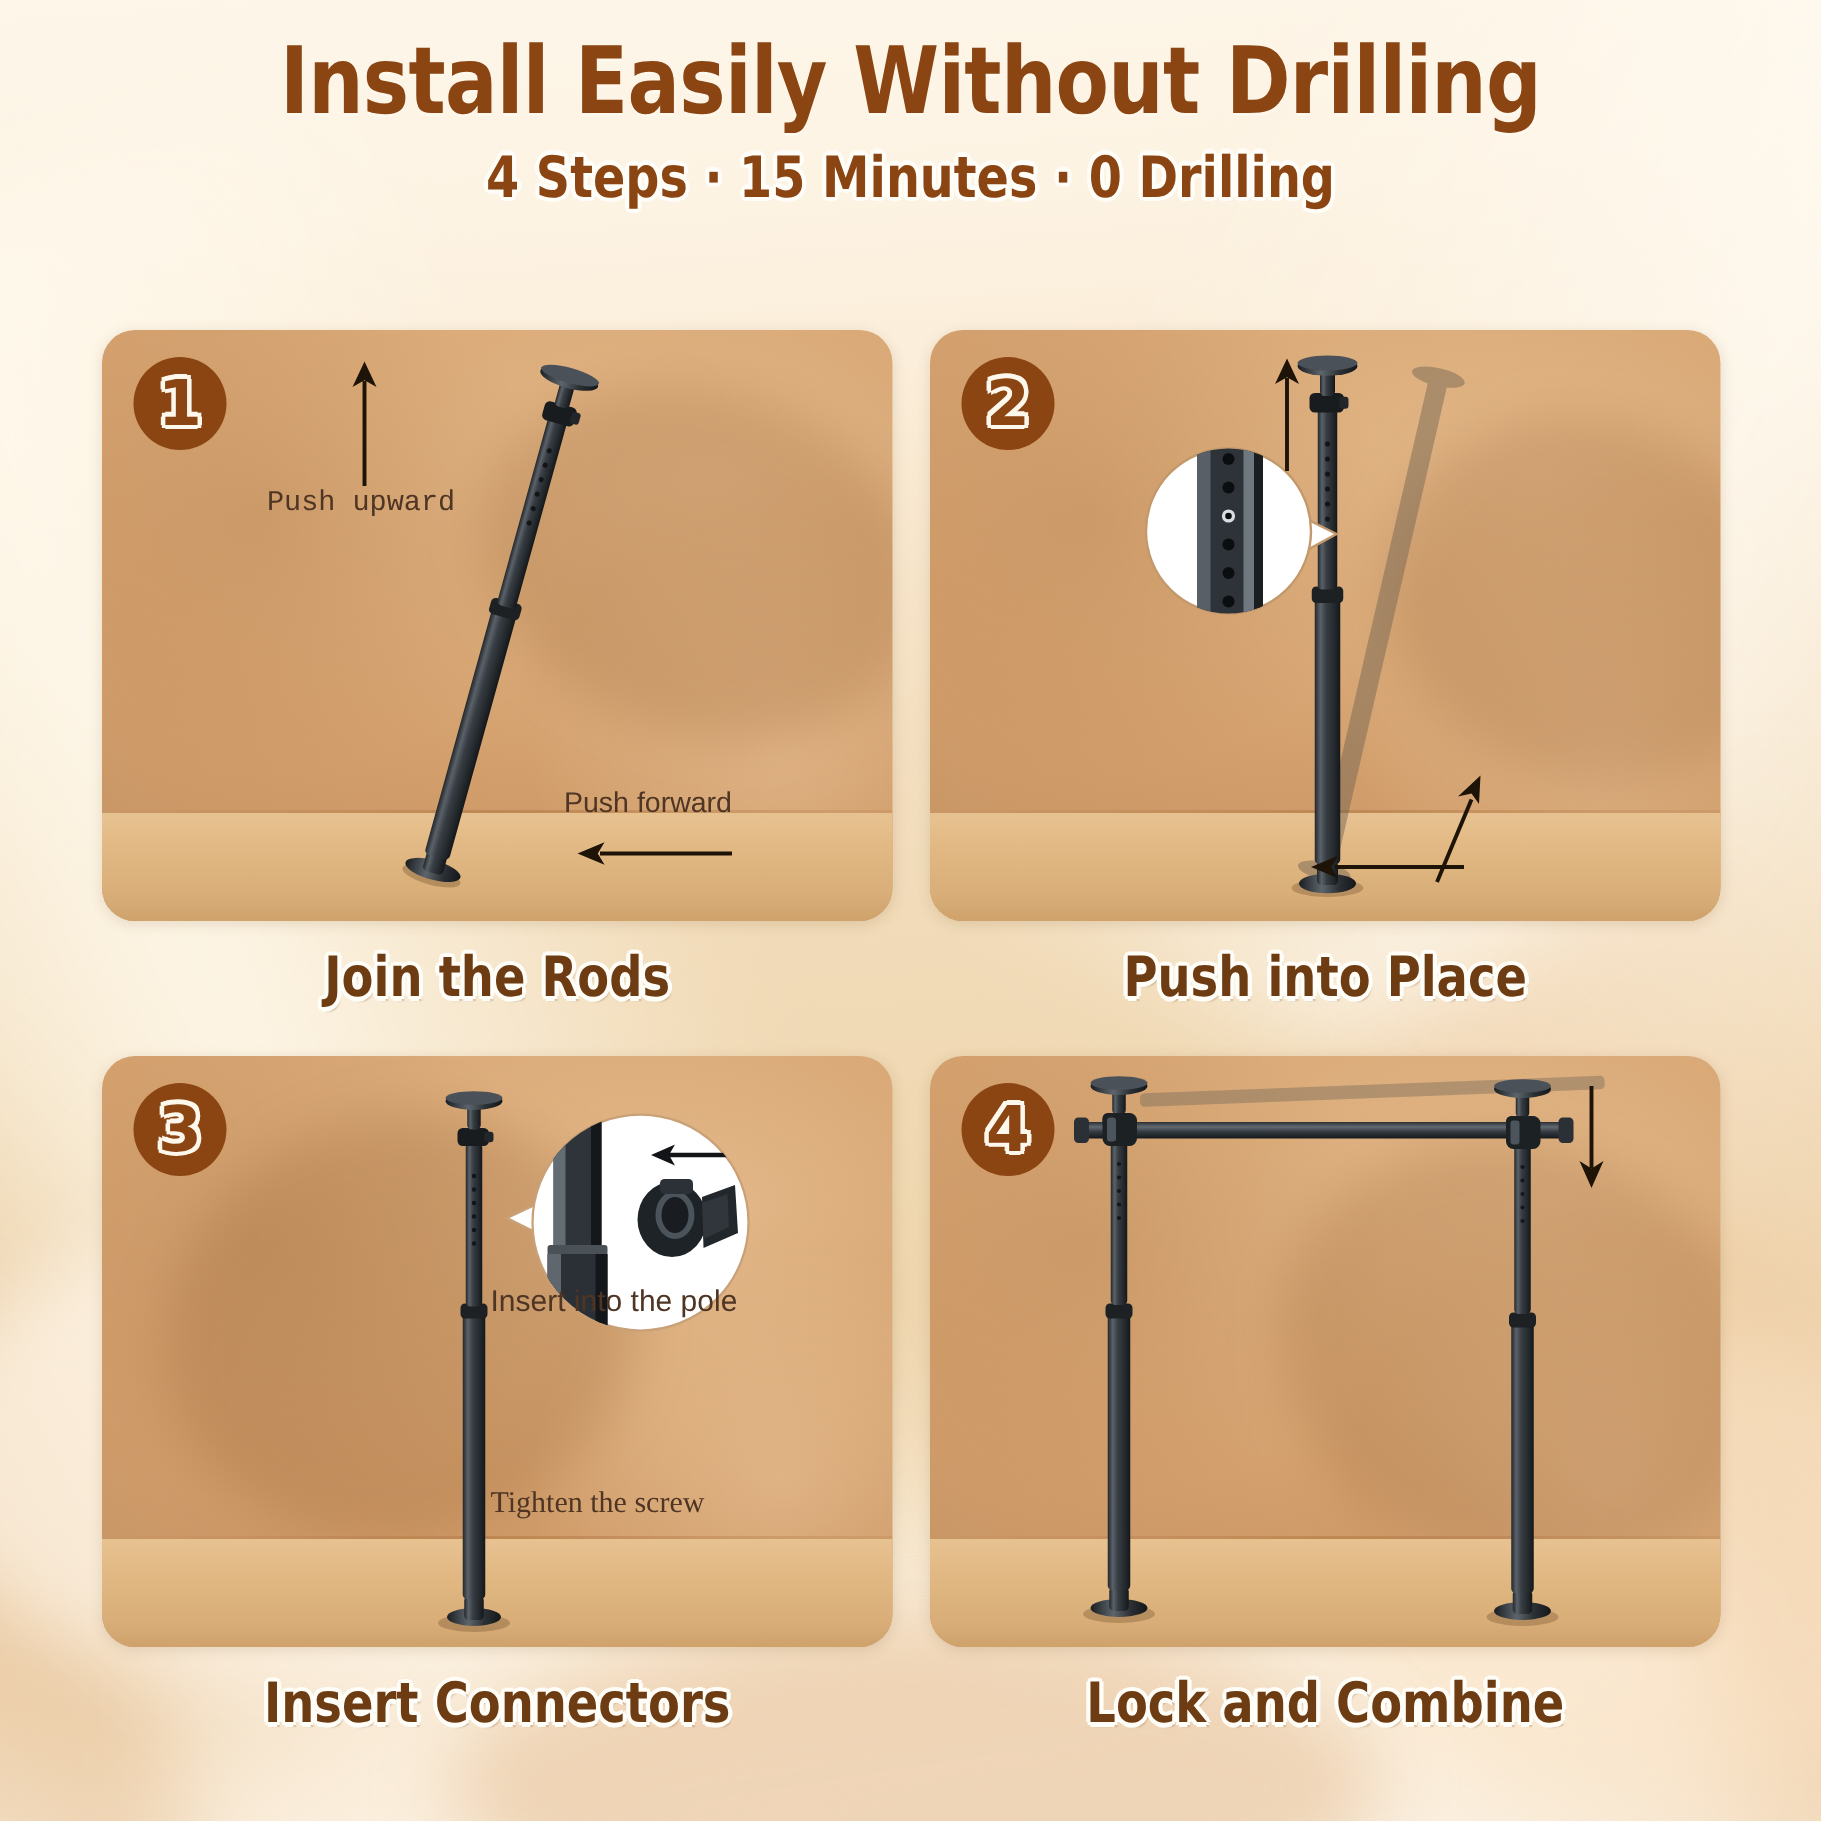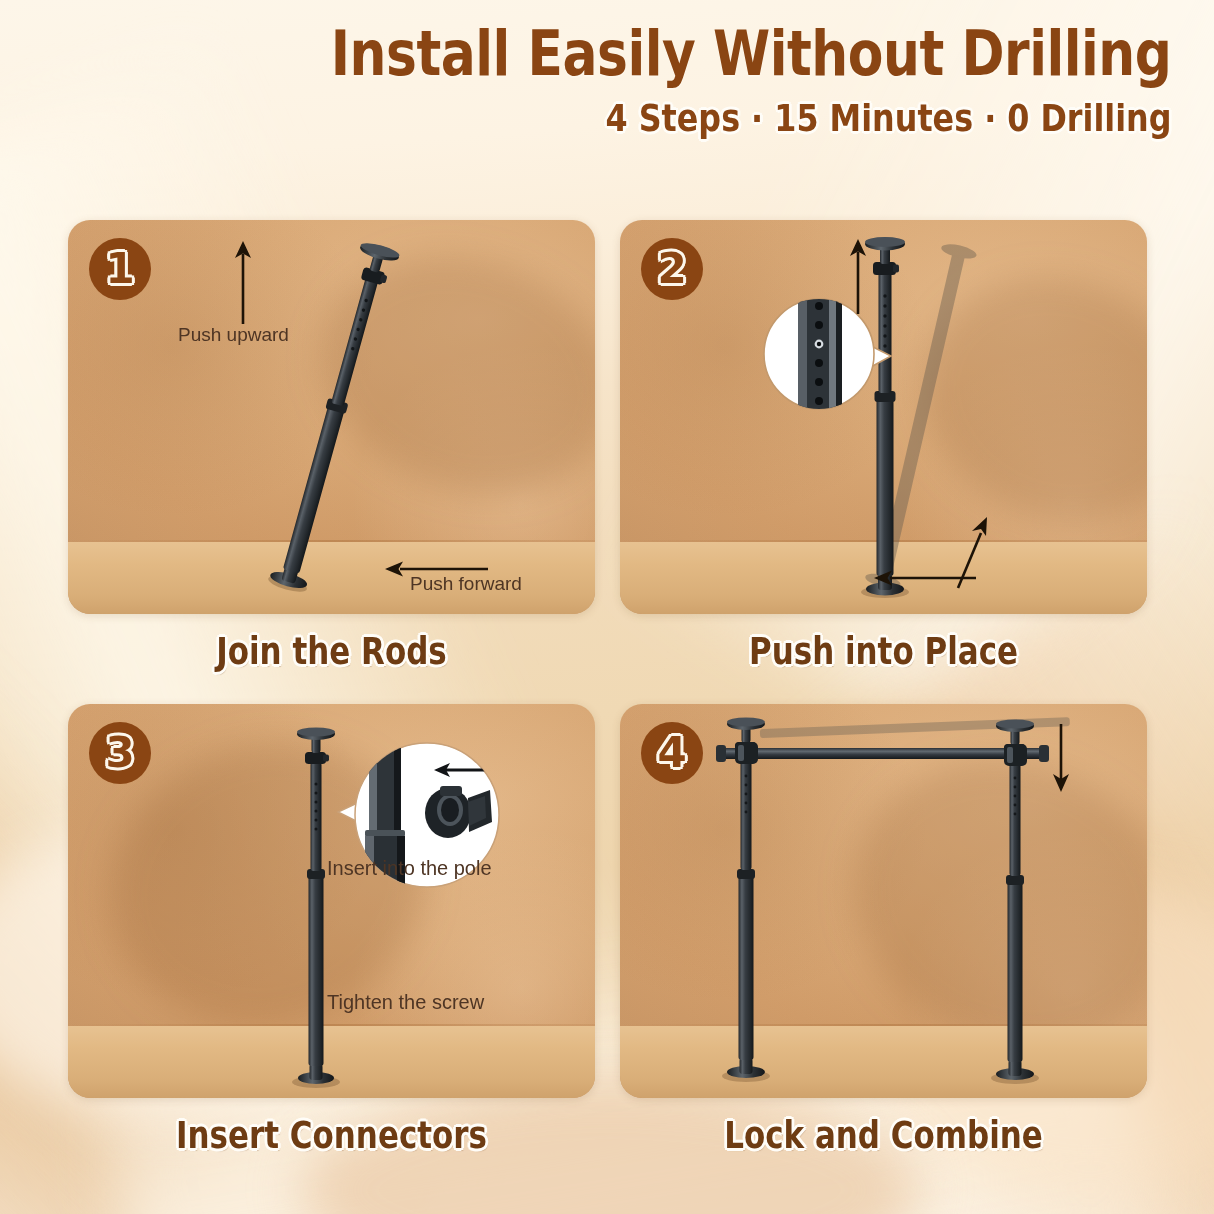--- a/index.html
+++ b/index.html
@@ -11,21 +11,21 @@
   }
   
   #bg{position:absolute;inset:0;overflow:hidden;}
   .bgbase{position:absolute;inset:0;
     background:
       linear-gradient(176deg,#fdf6e9 0%,#fdf3e3 13%,#fbeeda 22%,#f6e4c9 33%,#f2dcbb 45%,#f0d9b4 58%,#eed5ad 70%,#f2ddbd 82%,#f7e8d2 92%,#fbf1e2 100%);
   }
   .silk{position:absolute;border-radius:50%;filter:blur(26px);}
   .sheen{position:absolute;filter:blur(30px);}
   
-  .header{position:absolute;left:0;right:0;top:22px;text-align:right;z-index:6;}
+  .header{position:absolute;left:0;right:0;top:22px;text-align:center;z-index:6;}
   .title{
     font-size:62px;font-weight:bold;color:#8a4513;
     letter-spacing:-0.5px;line-height:1.04;
     font-family:"DejaVu Sans Condensed","Liberation Sans",sans-serif;
     transform:scaleX(0.93);transform-origin:center;
     text-shadow:0 2px 0 rgba(255,250,240,.55);
     white-space:nowrap;
   }
   .subtitle{
     margin-top:10px;font-size:38px;font-weight:bold;color:#8a4513;
@@ -165,27 +165,27 @@
             <rect x="260" y="28" width="10" height="18" rx="3" fill="url(#p1g)"></rect>
             <ellipse cx="265" cy="26" rx="20" ry="6.5" fill="url(#disc1)"></ellipse>
             <ellipse cx="265" cy="24" rx="20" ry="5" fill="#4a5158"></ellipse>
           </g>
         </svg>
 
         <svg class="abs" style="left:160px;top:18px" width="30" height="86" viewBox="0 0 30 86">
           <path d="M15 86 L15 16" stroke="#1d1307" stroke-width="2.6" fill="none"></path>
           <path d="M15 3 L23 20 L15 15.5 L7 20 Z" fill="#1d1307"></path>
         </svg>
-        <div class="anno" style="left:110px;top:104px;">Push upward</div>
+        <div class="anno" style="left:110px;top:104px;font-family:Liberation Mono, monospace;">Push upward</div>
 
         <svg class="abs" style="left:312px;top:337px" width="110" height="24" viewBox="0 0 110 24">
           <path d="M20 12 L108 12" stroke="#1d1307" stroke-width="2.6" fill="none"></path>
           <path d="M5 12 L23 4.5 L18.5 12 L23 19.5 Z" fill="#1d1307"></path>
         </svg>
-        <div class="anno" style="left:342px;top:305px;margin-top:48px;">Push forward</div>
+        <div class="anno" style="left:308px;top:305px;">Push forward</div>
 
         <div class="badge">
           <span>1</span>
         </div>
       </div>
       <div class="caption">Join the Rods</div>
     </div>
 
     <div class="cell">
       <div class="panel">
@@ -358,21 +358,21 @@
               <path d="M144 58 L166 50 L168 82 L145 92 Z" fill="#22272b"></path>
               <path d="M144 62 L161 56 L162 78 L145 86 Z" fill="#30363b"></path>
             </g>
 
             <path d="M168 30 L122 30" stroke="#121417" stroke-width="3" fill="none"></path>
             <path d="M110 30 L126 23 L122 30 L126 37 Z" fill="#121417"></path>
           </g>
         </svg>
 
         <div class="anno" style="left:259px;top:153px;font-size:20px;">Insert into the pole</div>
-        <div class="anno" style="left:259px;top:287px;font-size:20px;">Tighten the screw</div>
+        <div class="anno" style="left:259px;top:287px;font-size:20px;font-family:Liberation Serif, serif;">Tighten the screw</div>
 
         <div class="badge">
           <span>3</span>
         </div>
       </div>
       <div class="caption">Insert Connectors</div>
     </div>
 
     <div class="cell">
       <div class="panel">

